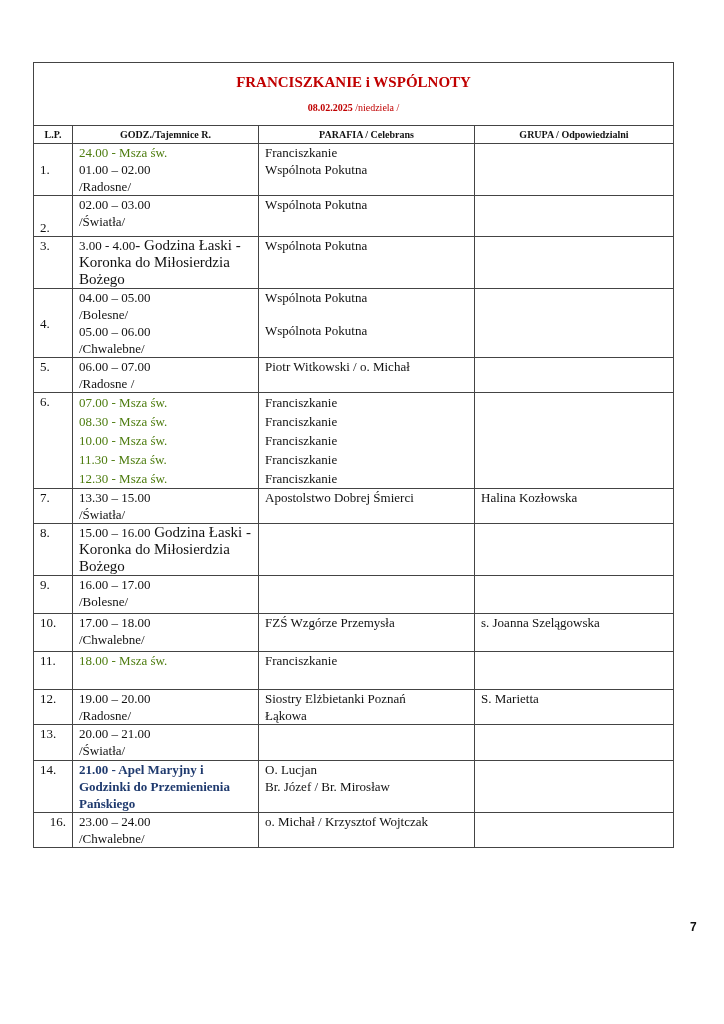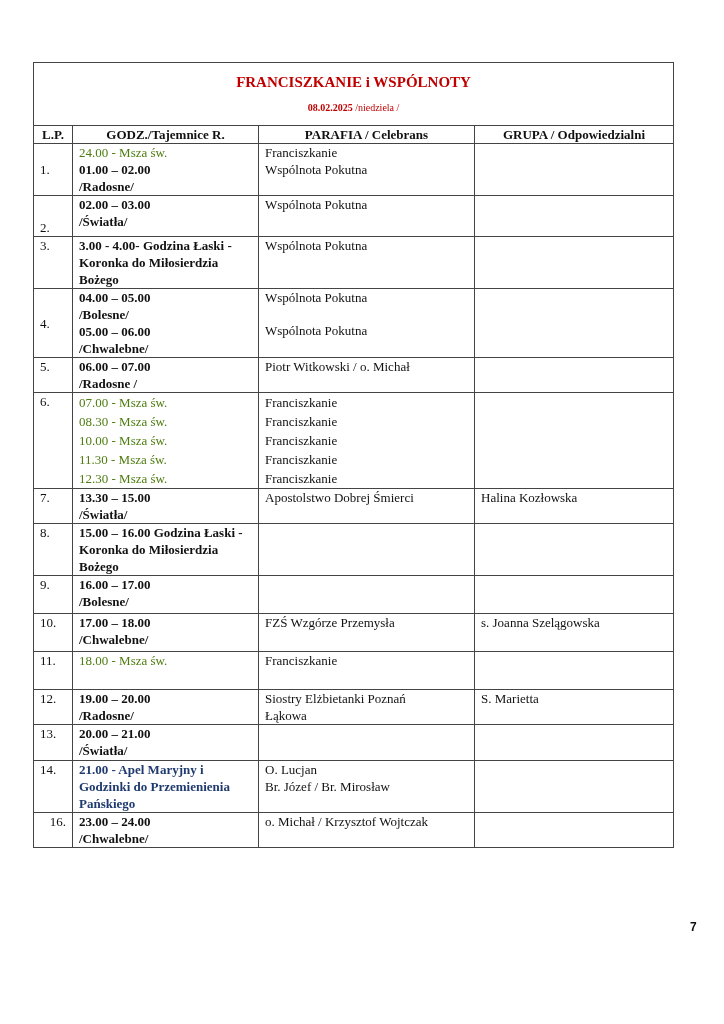--- a/index.html
+++ b/index.html
@@ -7,26 +7,26 @@
          font-family: "Liberation Serif", "DejaVu Serif", serif; color: #111; }
   .page { position: absolute; left: 0; top: 0; width: 669px; height: 1024px; }
   table.sched { position: absolute; left: 33px; top: 62px; width: 640px;
                 border-collapse: collapse; table-layout: fixed; font-size: 13px; }
   table.sched td, table.sched th { border: 1.5px solid #444; vertical-align: top;
                 padding: 0 6px; line-height: 17px; }
   .title-cell { text-align: center; padding: 6px 0 4px 0 !important; }
   .title-main { color: #c00000; font-weight: bold; font-size: 15px; line-height: 26px; }
   .title-date { color: #c00000; font-size: 10px; line-height: 26px; }
   .title-date .d { font-weight: bold; }
-  th { font-weight: bold; text-align: center; font-size: 13px; line-height: 16px; padding: 0 !important; }
+  th { font-weight: bold; text-align: center; font-size: 10px; line-height: 16px; padding: 0 !important; }
   .lp { padding-left: 6px; }
-  .b { font-weight: bold; }
+  .b { font-weight: normal; }
   .red { color: #4d7c0f; font-weight: normal; }
   .blue { color: #1f3a6e; font-weight: bold; }
-  .small { font-size: 13px; font-weight: bold; }
+  .small { font-size: 15px; font-weight: normal; }
   .line { display: block; }
   .gap { display: block; height: 16px; }
   .pn { position: absolute; left: 690px; top: 920px; font-family: "Liberation Sans", sans-serif;
         font-weight: bold; font-size: 12px; }
   .mid { vertical-align: middle !important; }
 </style>
 </head>
 <body>
 
 <div class="page">

